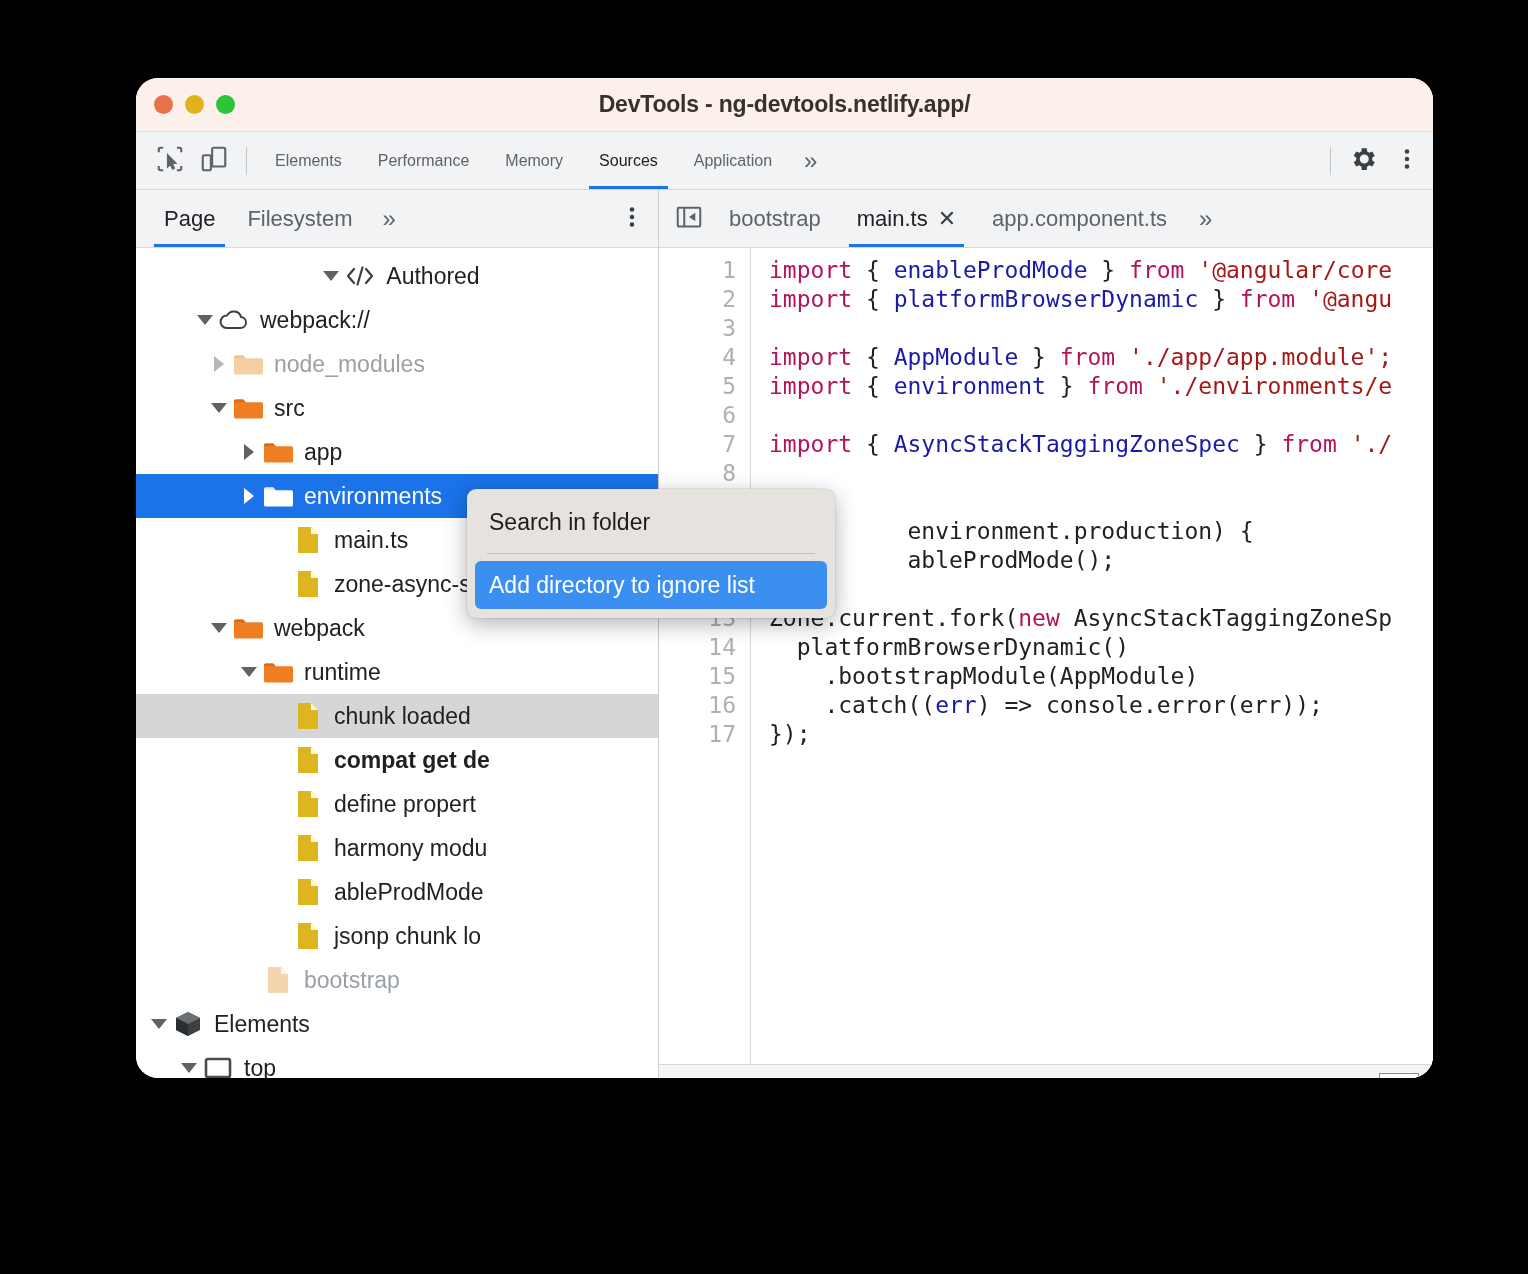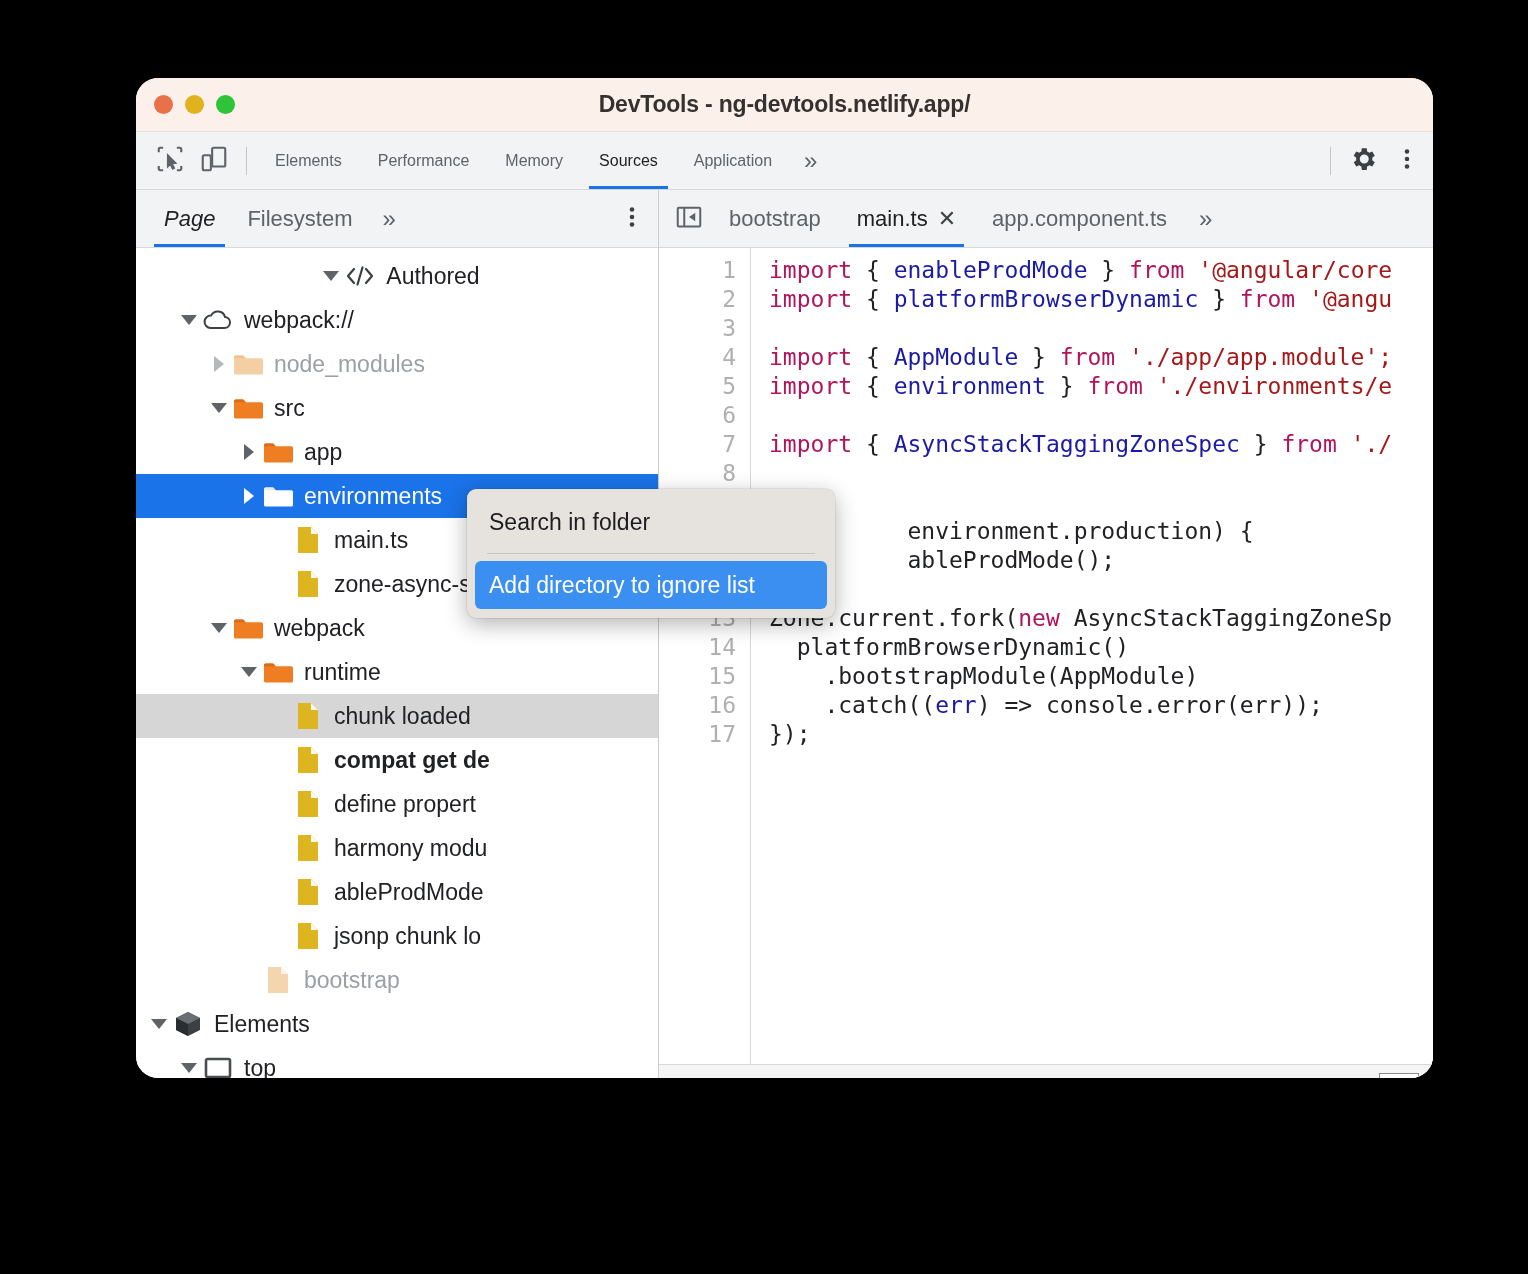--- a/index.html
+++ b/index.html
@@ -129,21 +129,21 @@
   }
   .nav-tab {
     font-size: 22px;
     color: #5f6368;
     padding: 0 16px;
     height: 57px;
     line-height: 57px;
     position: relative;
     white-space: nowrap;
   }
-  .nav-tab.active { color: #202124; font-style: italic; }
+  .nav-tab.active { color: #202124; }
   .nav-tab.active::after {
     content: "";
     position: absolute;
     left: 6px; right: 6px; bottom: 0;
     height: 3px;
     background: #1a73e8;
   }
   #nav-tree {
     flex: 1;
     overflow: hidden;
@@ -407,21 +407,21 @@
             </span>
             <span class="ticon">
               <svg width="30" height="26" viewBox="0 0 30 26" fill="none" stroke="#3c4043" stroke-width="2.2" stroke-linecap="round" stroke-linejoin="round">
                 <path d="M9 6L3 13l6 7"></path>
                 <path d="M21 6l6 7-6 7"></path>
                 <line x1="17.5" y1="4.5" x2="12.5" y2="21.5"></line>
               </svg>
             </span>
             <span class="tlabel">Authored</span>
           </div>
-          <div class="tree-row" style="padding-left: 40px;">
+          <div class="tree-row" style="padding-left: 56px;">
             <span class="tw">
               <span class="tri down"></span>
             </span>
             <span class="ticon">
               <svg width="32" height="24" viewBox="0 0 32 24" fill="none" stroke="#3c4043" stroke-width="2">
                 <path d="M8.5 20h14a5.5 5.5 0 0 0 .6-10.97A7.6 7.6 0 0 0 9 7.6 5.2 5.2 0 0 0 8.5 20z"></path>
               </svg>
             </span>
             <span class="tlabel">webpack://</span>
           </div>

